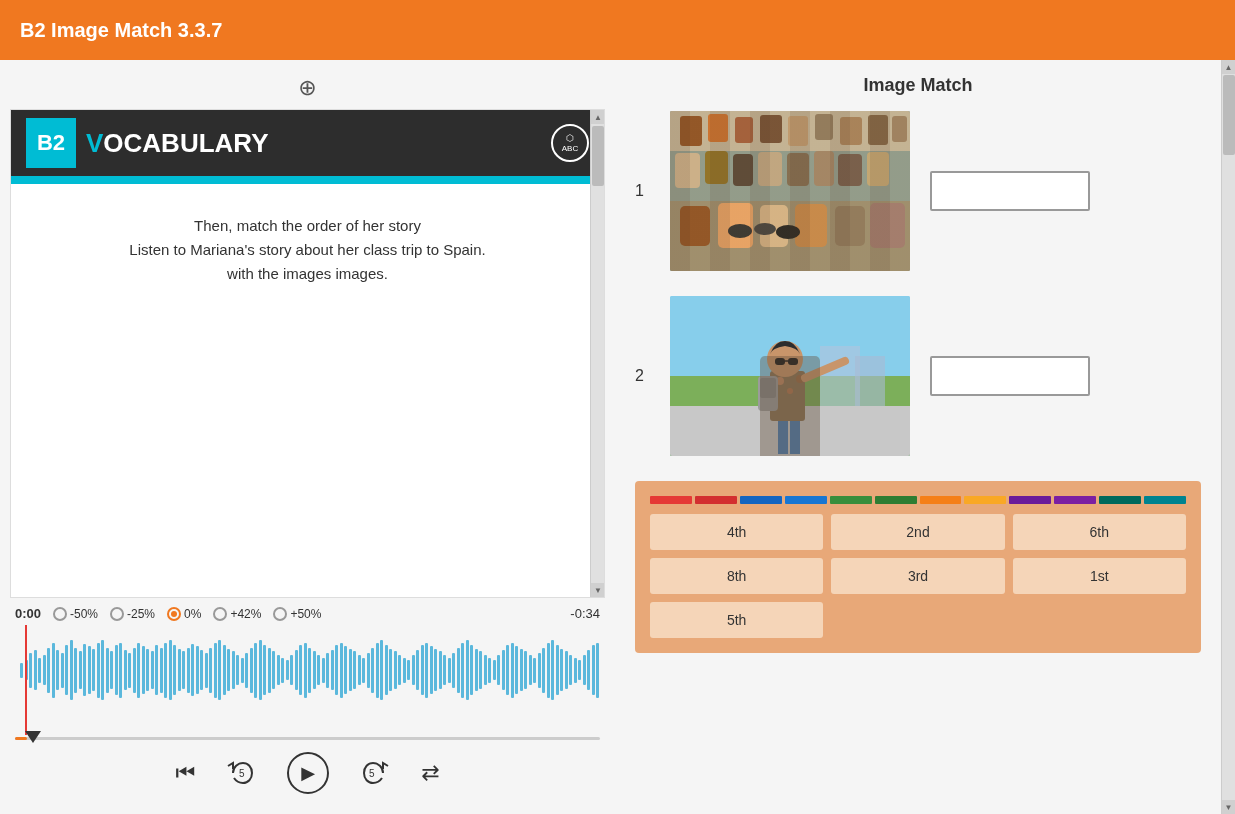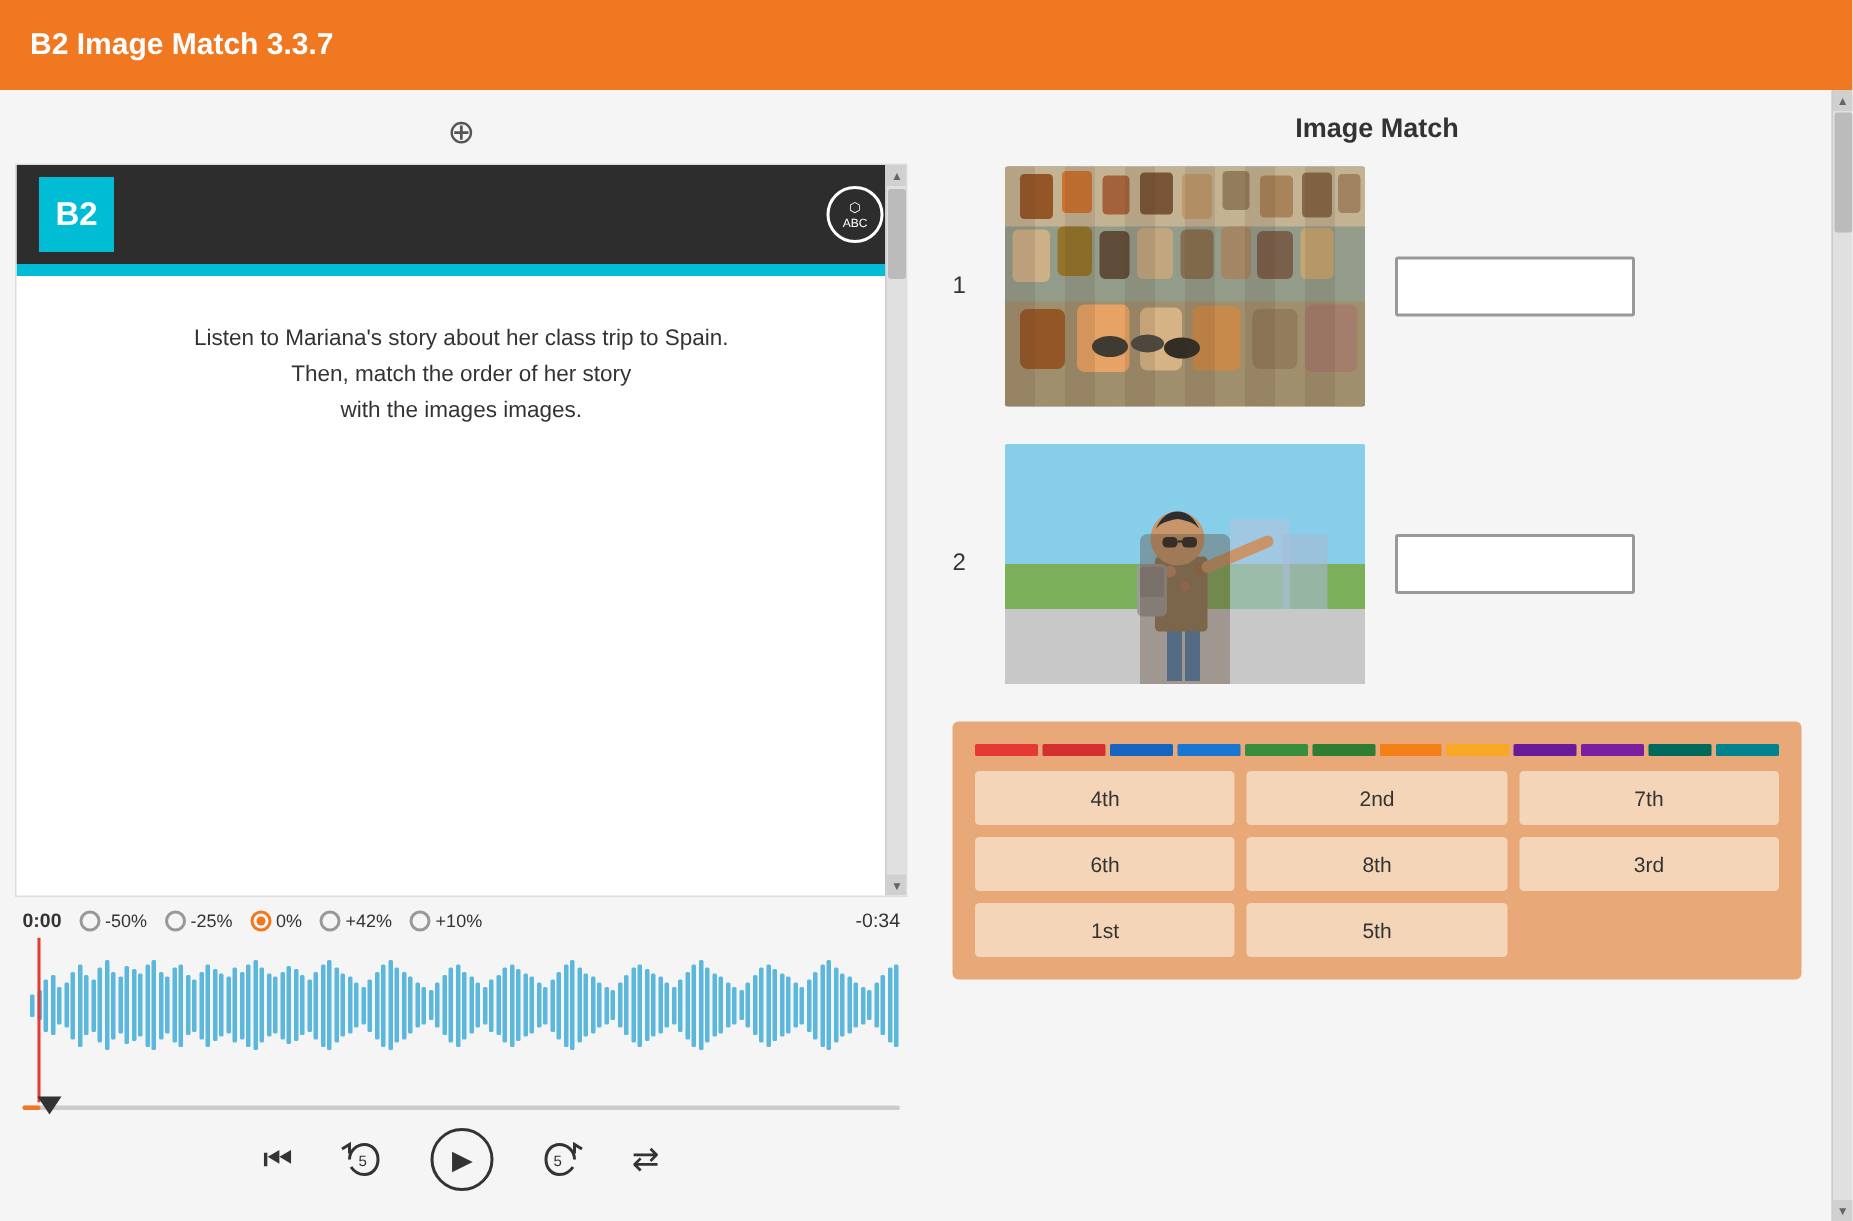--- a/index.html
+++ b/index.html
@@ -399,30 +399,33 @@
       <span style="font-size:22px; cursor:pointer; color:#555;">⊕</span>
     </div>
 
     <div class="content-box">
 
       <div class="vocab-header">
         <div class="b2-badge">
           <span>B2</span>
         </div>
         <div style="flex:1; display:flex; align-items:center;">
+          <span style="color:white; font-size:26px; font-weight:bold;">
+            <span style="color:#00BCD4;">V</span><span>OCABULARY</span>
+          </span>
           <div style="margin-left:auto; width:38px; height:38px; border:2px solid white; border-radius:50%; display:flex; align-items:center; justify-content:center; color:white; font-size:9px; text-align:center;">
             <span>⬡<br><span style="font-size:8px;">ABC</span></span>
           </div>
         </div>
       </div>
       <div class="teal-bar"></div>
 
       <div class="content-text">
+        <p>Then, match the order of her story</p>
         <p>Listen to Mariana's story about her class trip to Spain.</p>
-        <p>Then, match the order of her story</p>
         <p>with the images images.</p>
       </div>
 
       <div class="content-scrollbar">
         <div class="scrollbar-arrow">▲</div>
         <div class="scrollbar-thumb"></div>
         <div class="scrollbar-arrow" style="position:absolute; bottom:0; width:14px;">▼</div>
       </div>
     </div>
 
@@ -440,21 +443,21 @@
         <div class="speed-option">
           <div class="radio-circle selected"></div>
           <span>0%</span>
         </div>
         <div class="speed-option">
           <div class="radio-circle"></div>
           <span>+42%</span>
         </div>
         <div class="speed-option">
           <div class="radio-circle"></div>
-          <span>+10%</span>
+          <span>+50%</span>
         </div>
       </div>
       <span class="time-end">-0:34</span>
     </div>
 
     <div class="waveform-container">
       <div class="waveform-playhead"></div>
       <div class="wave-bars" id="wave-bars-container">
       <div class="wave-bar" style="height: 15px;"></div>
           <div class="wave-bar" style="height: 20px;"></div>
@@ -718,21 +721,20 @@
         <div class="tile-sep" style="background:#F9A825;"></div>
         <div class="tile-sep" style="background:#6A1B9A;"></div>
         <div class="tile-sep" style="background:#7B1FA2;"></div>
         <div class="tile-sep" style="background:#00695C;"></div>
         <div class="tile-sep" style="background:#00838F;"></div>
       </div>
 
       <div class="tiles-grid">
         <button class="answer-tile">4th</button>
         <button class="answer-tile">2nd</button>
-        <button class="answer-tile">7th</button>
         <button class="answer-tile">6th</button>
         <button class="answer-tile">8th</button>
         <button class="answer-tile">3rd</button>
         <button class="answer-tile">1st</button>
         <button class="answer-tile">5th</button>
       </div>
     </div>
   </div>
 
   <div style="width:14px; background:#e0e0e0; border-left:1px solid #ccc; display:flex; flex-direction:column;">

